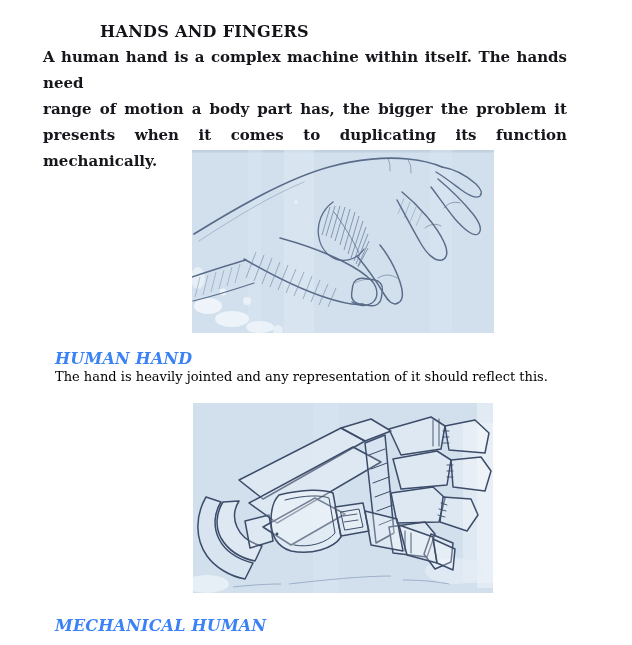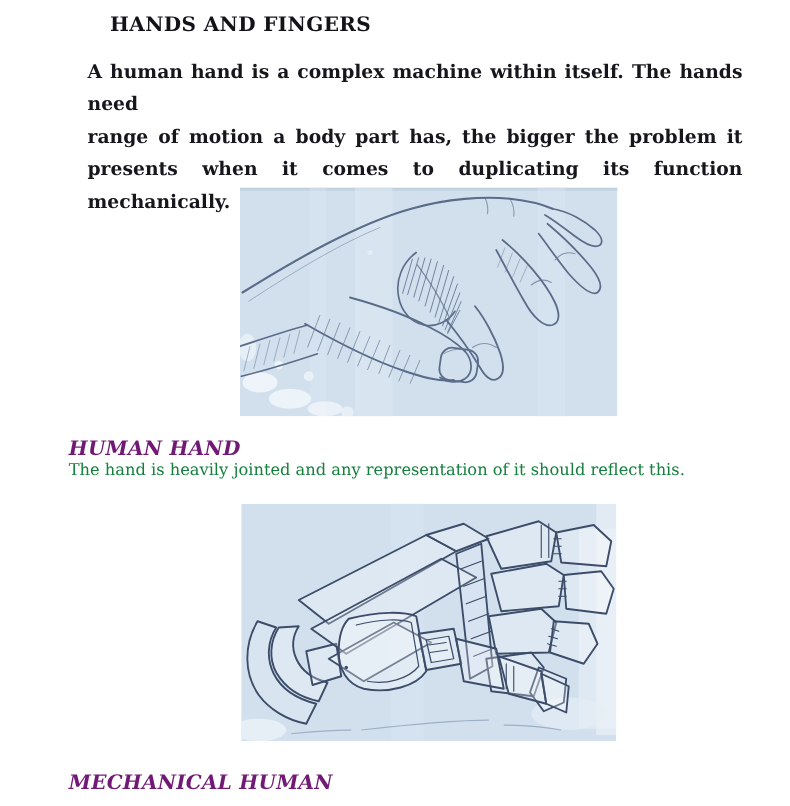--- a/index.html
+++ b/index.html
@@ -8,46 +8,46 @@
     background: #ffffff;
     font-family: "DejaVu Serif", serif;
     color: #14141a;
     overflow: hidden;
   }
   .page { position: relative; width: 632px; height: 645px; background: #ffffff; }
 
   .title {
     position: absolute; left: 88px; top: 10px;
     font-size: 16px; font-weight: bold; letter-spacing: 0.3px;
-    color: #121218; margin: 0;
+    color: #121218; margin: 12px;
   }
 
   .para {
-    position: absolute; left: 70px; top: 44px; width: 524px;
+    position: absolute; left: 43px; top: 44px; width: 524px;
     font-size: 15px; font-weight: bold; line-height: 26px;
     color: #16161c;
   }
   .pline { text-align: justify; text-align-last: justify; -moz-text-align-last: justify; }
   .pline.last { text-align-last: left; -moz-text-align-last: left; }
 
   .figure { position: absolute; margin: 0; padding: 0; }
   .figure svg { display: block; }
   #fig-human { left: 192px; top: 150px; width: 302px; height: 183px; }
   #fig-mech  { left: 193px; top: 403px; width: 300px; height: 190px; }
 
   .cap-title {
     position: absolute; left: 55px;
     font-size: 16px; font-weight: bold; font-style: italic;
-    color: #701a75; letter-spacing: 0.2px;
+    color: #3b82f6; letter-spacing: 0.2px;
   }
   #cap-human-title { top: 349px; }
   #cap-mech-title  { top: 616px; }
   .cap-sub {
     position: absolute; left: 55px; top: 369px;
-    font-size: 13px; font-weight: normal; color: #15803d;
+    font-size: 13px; font-weight: normal; color: #000000;
   }
 </style>
 </head>
 <body>
 
 <div class="page">
 
   <h1 class="title">HANDS AND FINGERS</h1>
 
   <div class="para">

